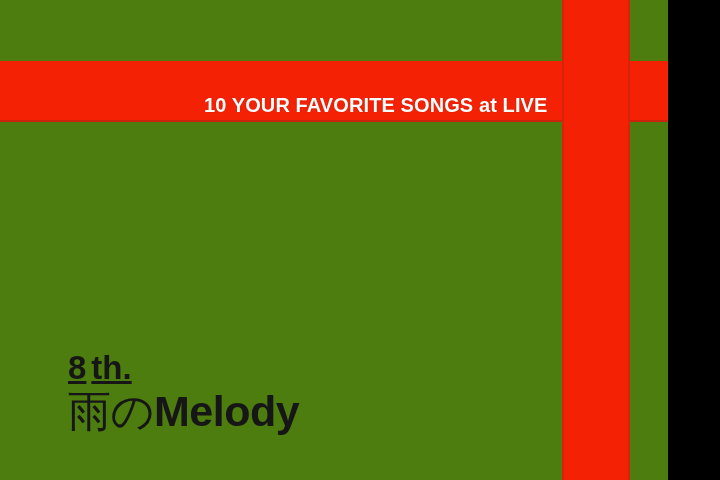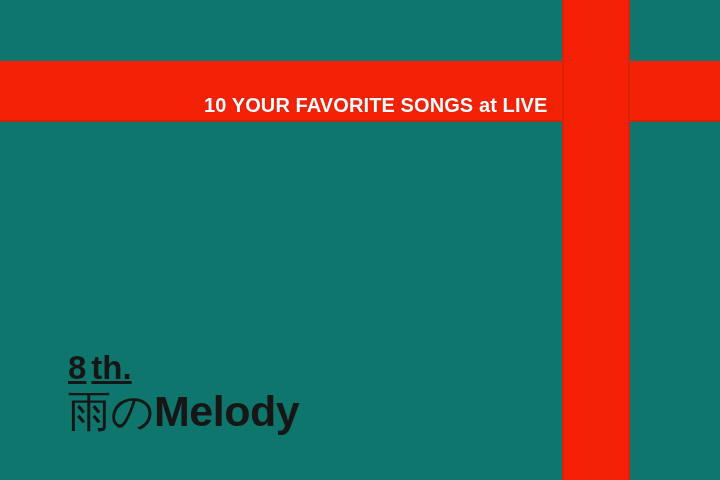--- a/index.html
+++ b/index.html
@@ -101,21 +101,21 @@
   }
   .song-name .jp {
     font-family: Liberation Sans, sans-serif;
     font-weight: normal;
     margin-top: 39px;
   }
 </style>
 </head>
 <body>
 
-<div id="stage" style="width: 720px; height: 480px; background: #0f766e;">
+<div id="stage" style="width: 628px; height: 480px; background: #4d7c0f; padding-left: 40px;">
 
   <div class="bar-h" style="background: rgb(244, 33, 5); top: 61px; height: 61px; width: 720px;"></div>
   <div class="bar-v" style="background: rgb(244, 33, 5); left: 562px; width: 68px; height: 480px;"></div>
 
   <div class="show-title" style="color: rgb(253, 253, 253);">10 YOUR FAVORITE SONGS at LIVE</div>
 
   <div class="song-block">
     <div class="song-rank" style="color: rgb(22, 22, 22);">
       <span class="rank-num">8</span><span class="rank-suffix">th.</span>
     </div>

